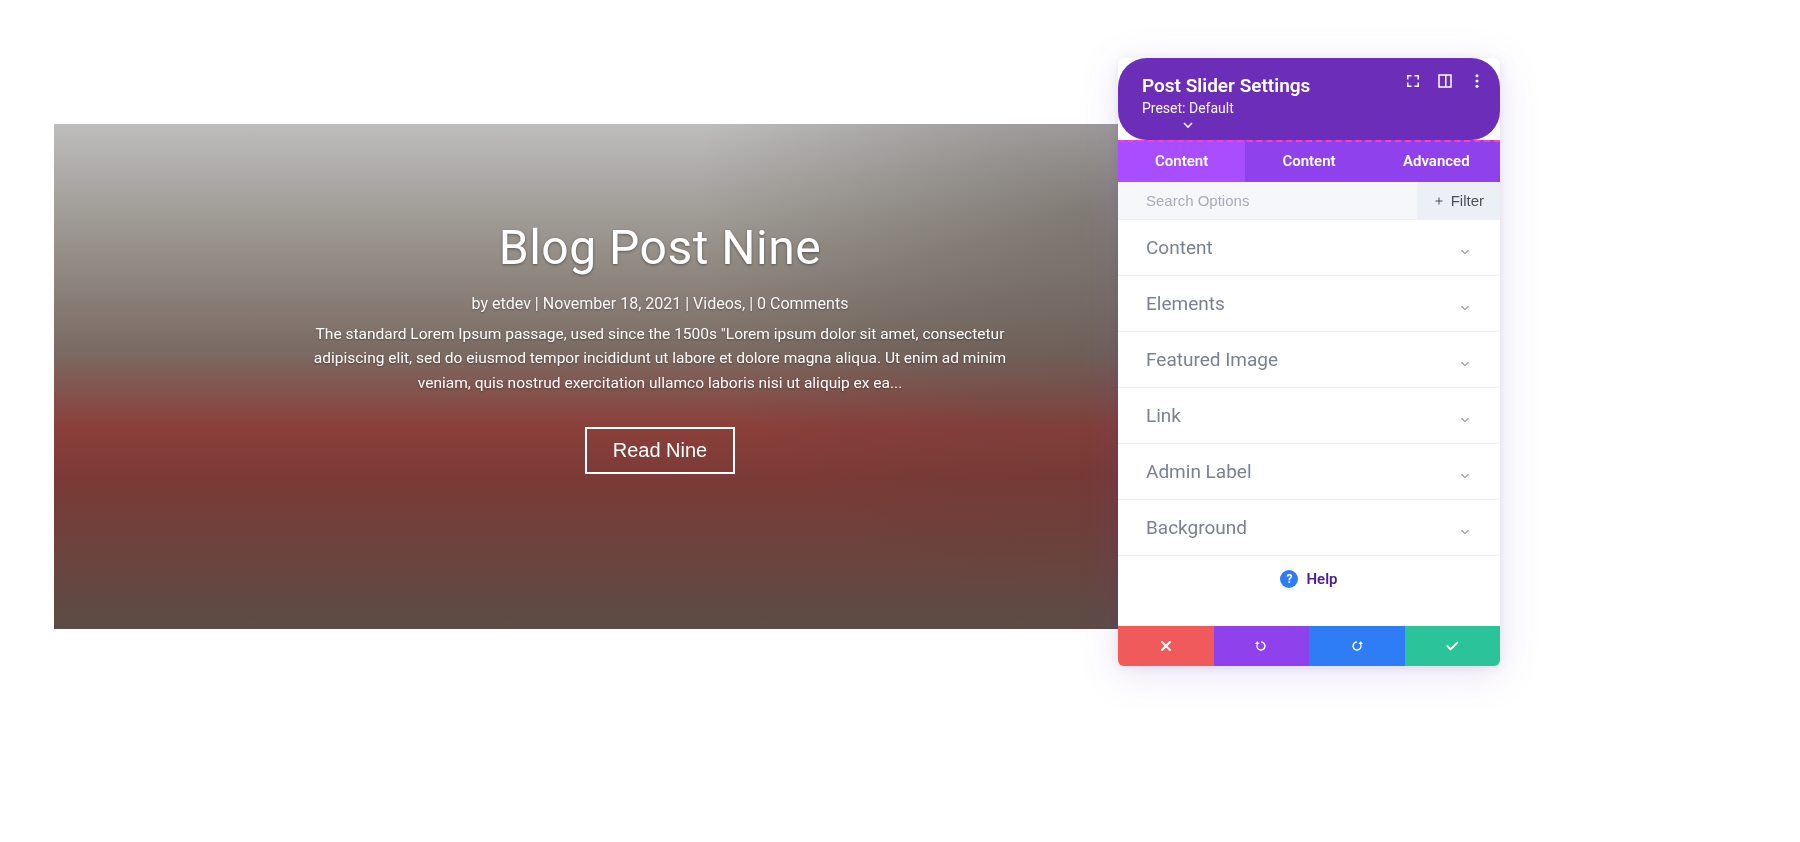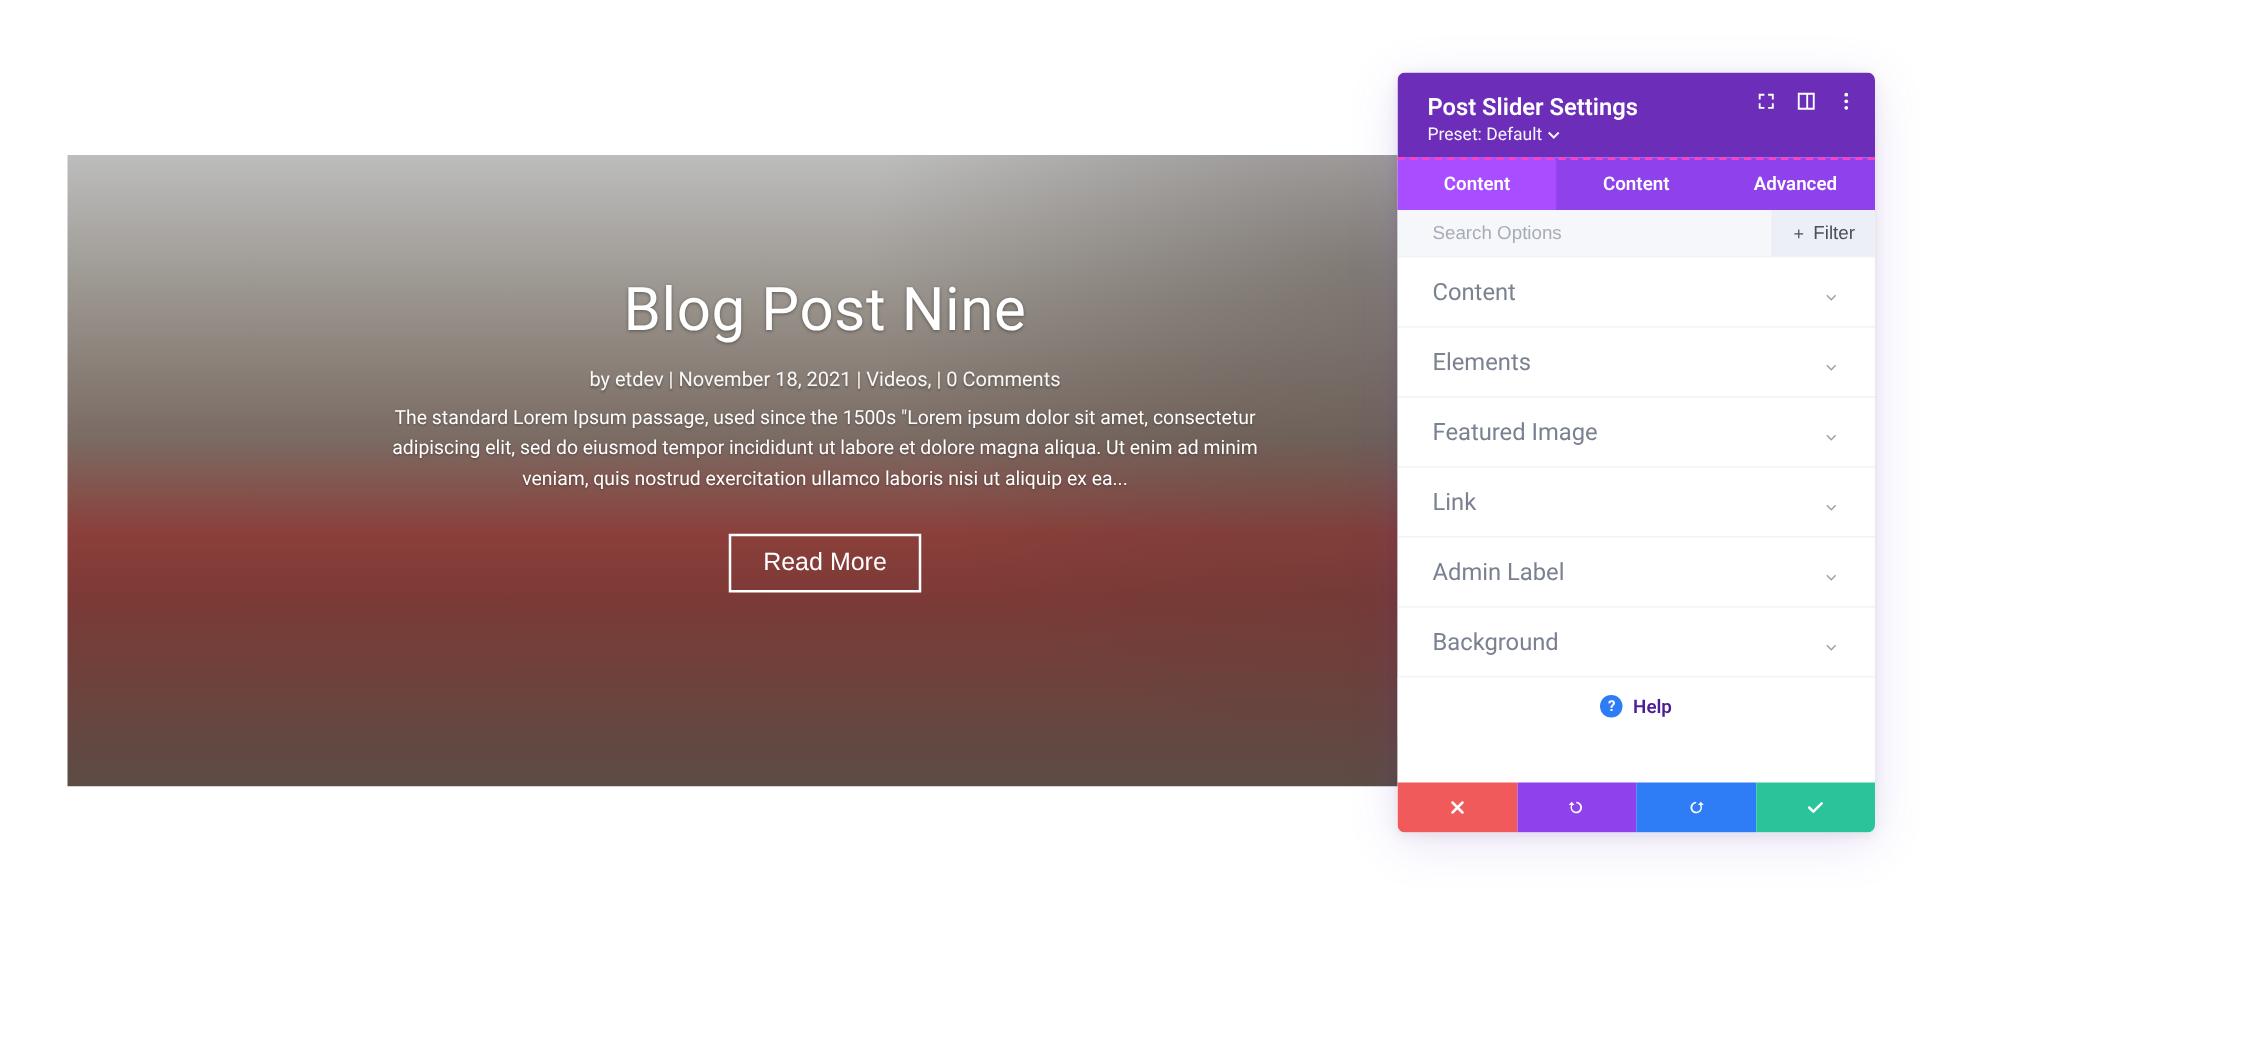--- a/index.html
+++ b/index.html
@@ -72,23 +72,24 @@
     display: flex;
     flex-direction: column;
     overflow: hidden;
   }
 
   .panel-header {
     background: #6c2eb9;
     color: #fff;
     padding: 16px 20px 10px 24px;
     position: relative;
+    border-radius: 29px;
   }
   .panel-title { font-size: 19px; font-weight: 600; }
-  .panel-preset { font-size: 14px; margin-top: 3px; opacity: 0.95; display: inline-flex; align-items: center; gap: 4px; cursor: pointer; }
+  .panel-preset { font-size: 14px; margin-top: 3px; opacity: 0.95; display: inline-flex; align-items: center; gap: 4px; cursor: pointer; flex-direction: column; }
   .panel-header-icons { position: absolute; right: 14px; top: 14px; display: flex; gap: 14px; }
   .hdr-icon { width: 18px; height: 18px; display: inline-flex; align-items: center; justify-content: center; cursor: pointer; }
   .hdr-icon svg { width: 18px; height: 18px; fill: #fff; }
 
   .tabs {
     display: flex;
     background: #8f42ec;
     position: relative;
   }
   .tabs::before {
@@ -176,21 +177,21 @@
   .fa-save   { background: #2bc49a; }
 </style>
 </head>
 <body>
 
 <div class="preview">
   <div class="preview-inner">
     <h1 class="preview-title">Blog Post Nine</h1>
     <div class="preview-meta">by etdev | November 18, 2021 | Videos, | 0 Comments</div>
     <div class="preview-excerpt">The standard Lorem Ipsum passage, used since the 1500s "Lorem ipsum dolor sit amet, consectetur adipiscing elit, sed do eiusmod tempor incididunt ut labore et dolore magna aliqua. Ut enim ad minim veniam, quis nostrud exercitation ullamco laboris nisi ut aliquip ex ea...</div>
-    <button class="preview-button">Read More</button>
+    <button class="preview-button">Read Nine</button>
   </div>
 </div>
 
 <div class="panel">
   <div class="panel-header">
     <div class="panel-title">Post Slider Settings</div>
     <div class="panel-preset">
       <span>Preset: Default</span>
       <svg width="10" height="10" viewBox="0 0 10 10">
           <path d="M1 3 L5 7 L9 3" stroke="#fff" stroke-width="1.6" fill="none"></path>

